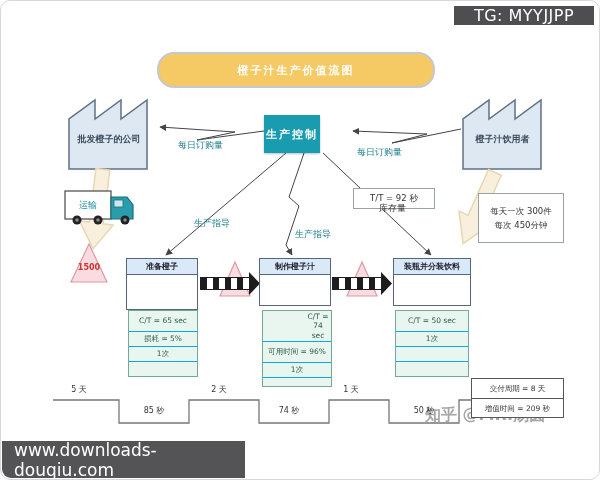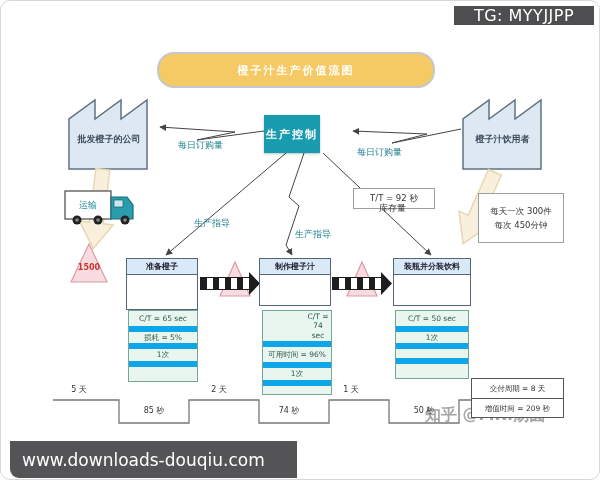--- a/index.html
+++ b/index.html
@@ -1,32 +1,32 @@
 <!DOCTYPE html>
 <html><head>
 <meta charset="utf-8">
 <style>
   html,body{margin:0;padding:0;background:#fff;}
   body{font-family:"DejaVu Sans","Liberation Sans",sans-serif;}
   .canvas{position:relative;width:598px;height:478px;background:#fff;border:1px solid #d8d8d8;border-radius:10px;overflow:hidden;}
   .abs{position:absolute;}
   svg{position:absolute;left:0;top:0;}
   .tg-box{right:5px;top:5px;width:140px;height:19px;background:#4e4e50;color:#fff;font-size:16px;display:flex;align-items:center;justify-content:center;letter-spacing:.5px;}
-  .site-bar{left:9px;top:440px;width:287px;height:37px;background:#545456;color:#fff;font-size:17px;display:flex;align-items:center;padding-left:12px;box-sizing:border-box;border-bottom-left-radius:9px;}
+  .site-bar{left:1px;top:440px;width:243px;height:37px;background:#545456;color:#fff;font-size:17px;display:flex;align-items:center;padding-left:12px;box-sizing:border-box;border-bottom-left-radius:9px;}
   .title-pill{left:156px;top:51px;width:274px;height:32px;background:#f5c963;border:2px solid #c3c9cf;border-radius:17px;color:#fff;font-weight:bold;font-size:11px;display:flex;align-items:center;justify-content:center;letter-spacing:2px;text-align:center;}
   .factory-label{font-size:9px;font-weight:bold;color:#3c4c5c;text-align:center;}
   .control-box{left:263px;top:114px;width:56px;height:38px;background:#1a9cb0;color:#fff;font-size:11px;font-weight:bold;display:flex;align-items:center;justify-content:center;letter-spacing:2px;box-shadow:0 1px 2px rgba(0,0,0,.25);}
   .flow-label{font-size:9px;color:#20808f;}
   .small-box{background:#fff;border:1px solid #9aa0a6;color:#333;font-size:8.5px;display:flex;align-items:center;justify-content:center;}
   .ship-box{left:477px;top:192px;width:84px;height:48px;background:#fff;border:1px solid #9aa0a6;color:#333;font-size:8.5px;text-align:center;display:flex;flex-direction:column;justify-content:center;line-height:1.7;}
   .plain-label{font-size:9px;color:#333;}
   .proc{background:#fff;border:1.3px solid #55667a;box-sizing:border-box;}
   .proc .hd{height:15px;background:#d9e9f7;border-bottom:1.3px solid #55667a;font-size:8px;font-weight:bold;color:#223;display:flex;align-items:center;justify-content:center;}
   .dbox{border:1px solid #74a893;box-sizing:border-box;background:#e9f5ef;}
-  .dbox .r{border-bottom:6px solid #0ea5e9;font-size:7.5px;color:#2c5c4e;text-align:center;display:flex;align-items:center;justify-content:center;line-height:1.25;padding:1px 2px;box-sizing:border-box;}
+  .dbox .r{border-bottom:1px solid #0ea5e9;font-size:7.5px;color:#2c5c4e;text-align:center;display:flex;align-items:center;justify-content:center;line-height:1.25;padding:1px 2px;box-sizing:border-box;}
   .dbox .r:last-child{border-bottom:none;}
   .stripe{height:13px;background:repeating-linear-gradient(90deg,#1d1d1d 0 6px,#ffffff 6px 12px);border:1px solid #1d1d1d;box-sizing:border-box;}
   .tri-num{font-size:7.5px;color:#c9372f;font-weight:bold;text-align:center;}
   .tl-day{font-size:8px;color:#333;text-align:center;}
   .tl-sec{font-size:8px;color:#333;text-align:center;}
   .sum-box{left:470px;top:377px;width:93px;height:40px;background:#fff;border:1.5px solid #555;box-sizing:border-box;}
   .sum-box .r{height:19px;font-size:7.5px;color:#333;display:flex;align-items:center;justify-content:center;}
   .sum-box .r:first-child{border-bottom:1px solid #555;}
   .zhihu{left:424px;top:404px;width:160px;font-size:16px;color:rgba(150,150,150,.85);font-weight:bold;white-space:nowrap;}
 </style>

